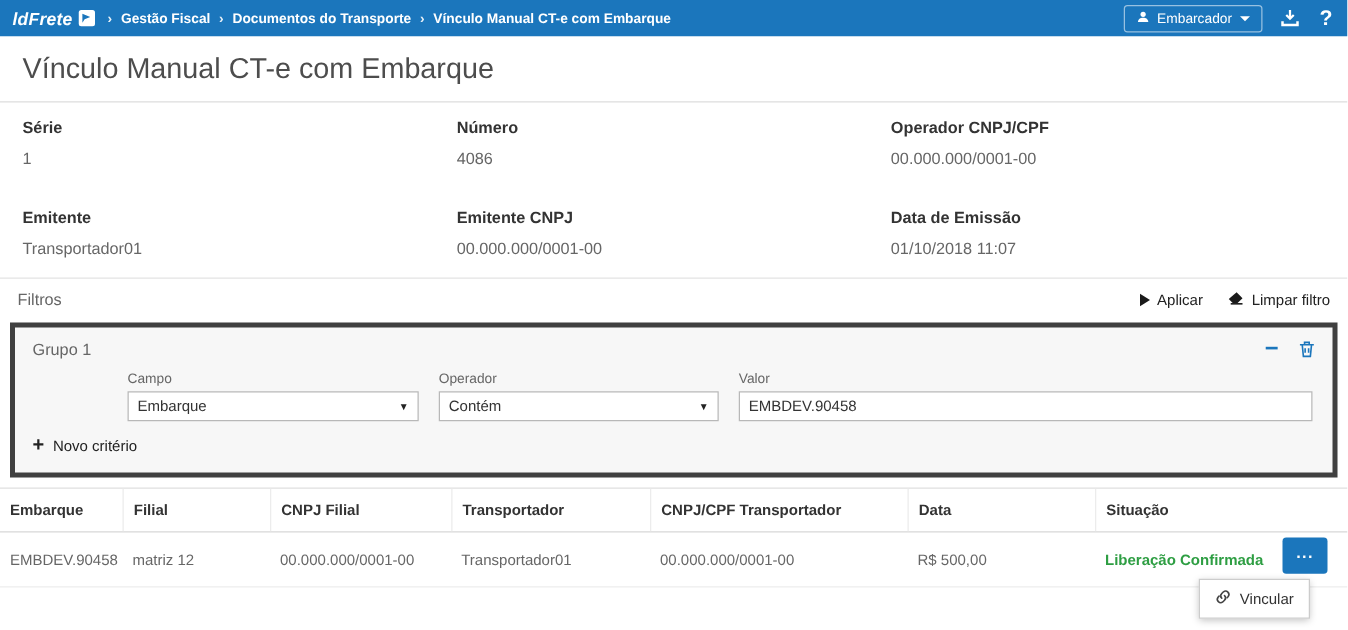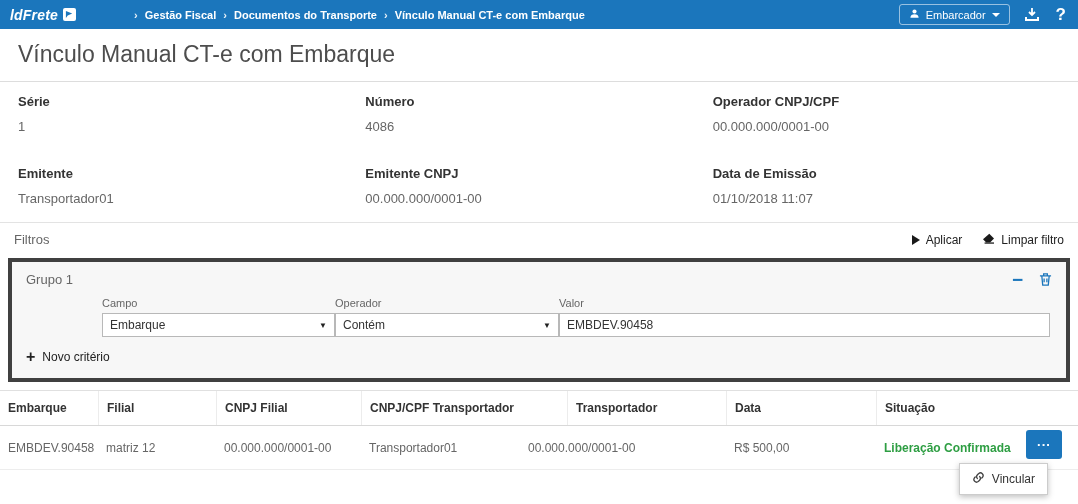--- a/index.html
+++ b/index.html
@@ -5,21 +5,21 @@
   * { margin:0; padding:0; box-sizing:border-box; }
   html,body { width:1078px; height:504px; }
   body {
     font-family:"Liberation Sans", sans-serif;
     background:#fff; color:#333; overflow:hidden; position:relative;
   }
 
   
   .topbar {
     height:29px; background:#1b76bc; color:#fff;
-    display:flex; align-items:center; padding:0 10px;gap:48px;
+    display:flex; align-items:center; padding:0 10px;
   }
   .logo { display:flex; align-items:center; gap:5px; font-size:14px; font-weight:bold; font-style:italic; letter-spacing:.2px; }
   .logo-badge { width:13px; height:13px; background:#fff; border-radius:2px; display:flex; align-items:center; justify-content:center; }
   .logo-badge svg { display:block; }
   .breadcrumb { display:flex; align-items:center; gap:7px; font-size:11px; font-weight:bold; margin-left:10px; }
   .crumb { cursor:pointer; }
   .crumb-sep { font-weight:bold; opacity:.9; }
   .topbar-right { margin-left:auto; display:flex; align-items:center; gap:14px; }
   .user-chip {
     display:flex; align-items:center; gap:6px; font-size:11px;
@@ -46,21 +46,21 @@
   .filter-action { display:flex; align-items:center; gap:6px; font-size:12px; color:#222; cursor:pointer; }
   .tri-right { width:0; height:0; border-top:5px solid transparent; border-bottom:5px solid transparent; border-left:8px solid #1a1a1a; }
 
   
   .group { margin:4px 8px 0; background:#f7f7f7; border:4px solid #404040; }
   .group-head { display:flex; align-items:center; padding:10px 14px 2px; }
   .group-title { font-size:13px; color:#666; }
   .group-head-actions { margin-left:auto; display:flex; align-items:center; gap:16px; }
   .minus-btn { color:#1b76bc; font-size:19px; font-weight:bold; line-height:14px; cursor:pointer; }
   .trash-btn { cursor:pointer; display:flex; }
-  .group-fields { display:flex; gap:0; padding:8px 16px 0 90px; }
+  .group-fields { display:flex; gap:16px; padding:8px 16px 0 90px; }
   .fld-label { display:block; font-size:11px; color:#666; margin-bottom:4px; }
   .fld-campo { width:233px; } .fld-oper { width:224px; } .fld-valor { flex:1; }
   .selectbox {
     height:24px; background:#fff; border:1px solid #b8b8b8;
     display:flex; align-items:center; justify-content:space-between;
     padding:0 7px; font-size:12px; color:#333; cursor:pointer;
   }
   .select-caret { font-size:8px; color:#222; }
   .textinput {
     height:24px; width:100%; border:1px solid #b8b8b8; padding:0 7px;
@@ -219,22 +219,22 @@
     <span class="plus-glyph">+</span>
     <span>Novo critério</span>
   </div>
 </div>
 
 <div class="table">
   <div class="thead">
     <div class="th col1">Embarque</div>
     <div class="th col2">Filial</div>
     <div class="th col3">CNPJ Filial</div>
+    <div class="th col4">Transportador</div>
     <div class="th col5">CNPJ/CPF Transportador</div>
-    <div class="th col4">Transportador</div>
     <div class="th col6">Data</div>
     <div class="th col7">Situação</div>
   </div>
   <div class="trow">
     <div class="td col1">EMBDEV.90458</div>
     <div class="td col2">matriz 12</div>
     <div class="td col3">00.000.000/0001-00</div>
     <div class="td col4">Transportador01</div>
     <div class="td col5">00.000.000/0001-00</div>
     <div class="td col6">R$ 500,00</div>

